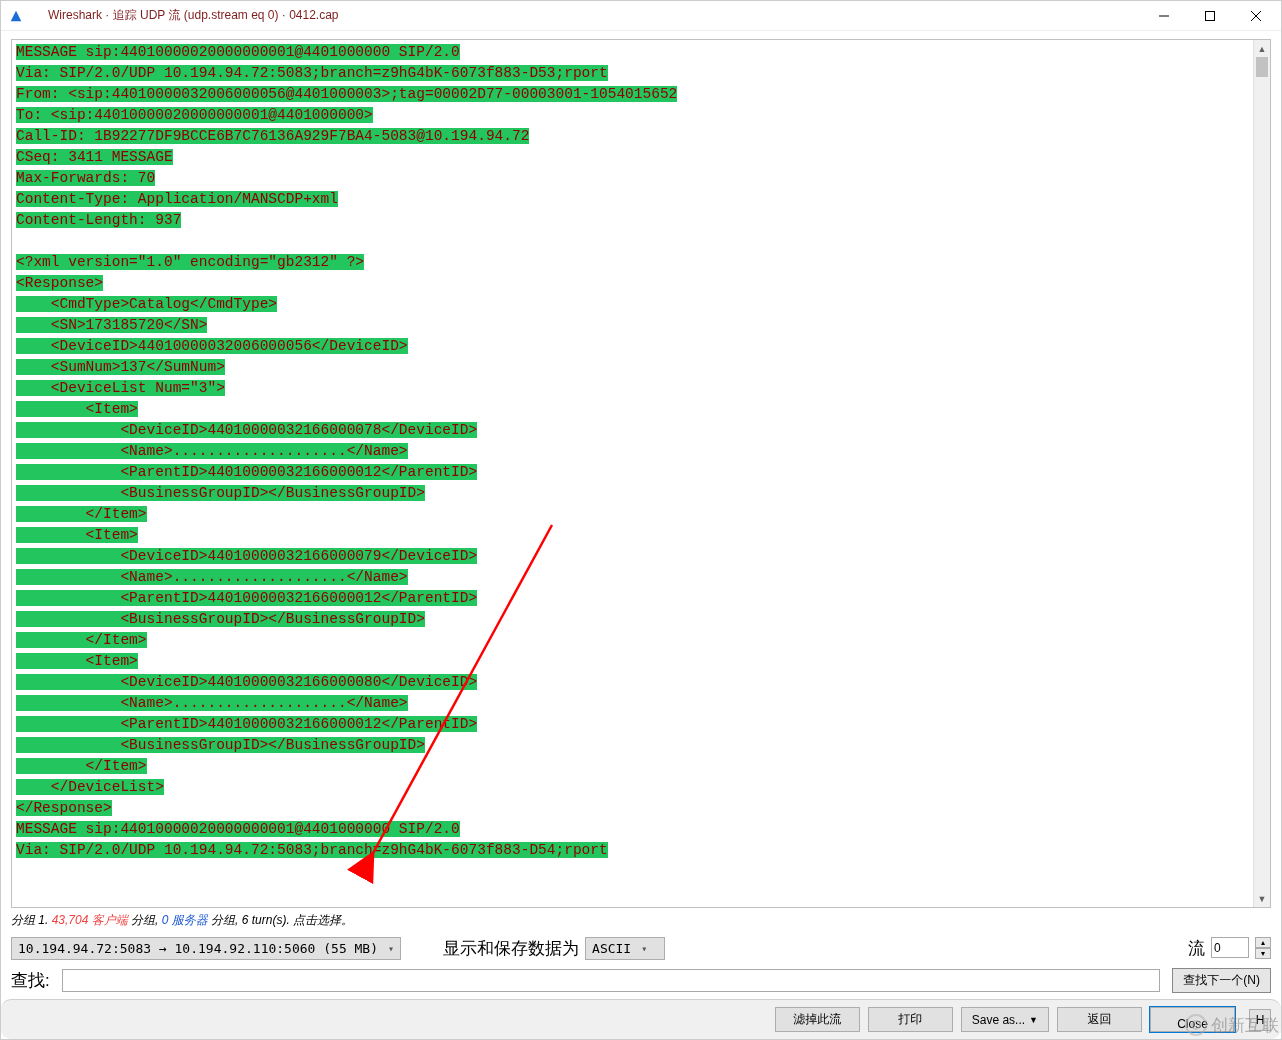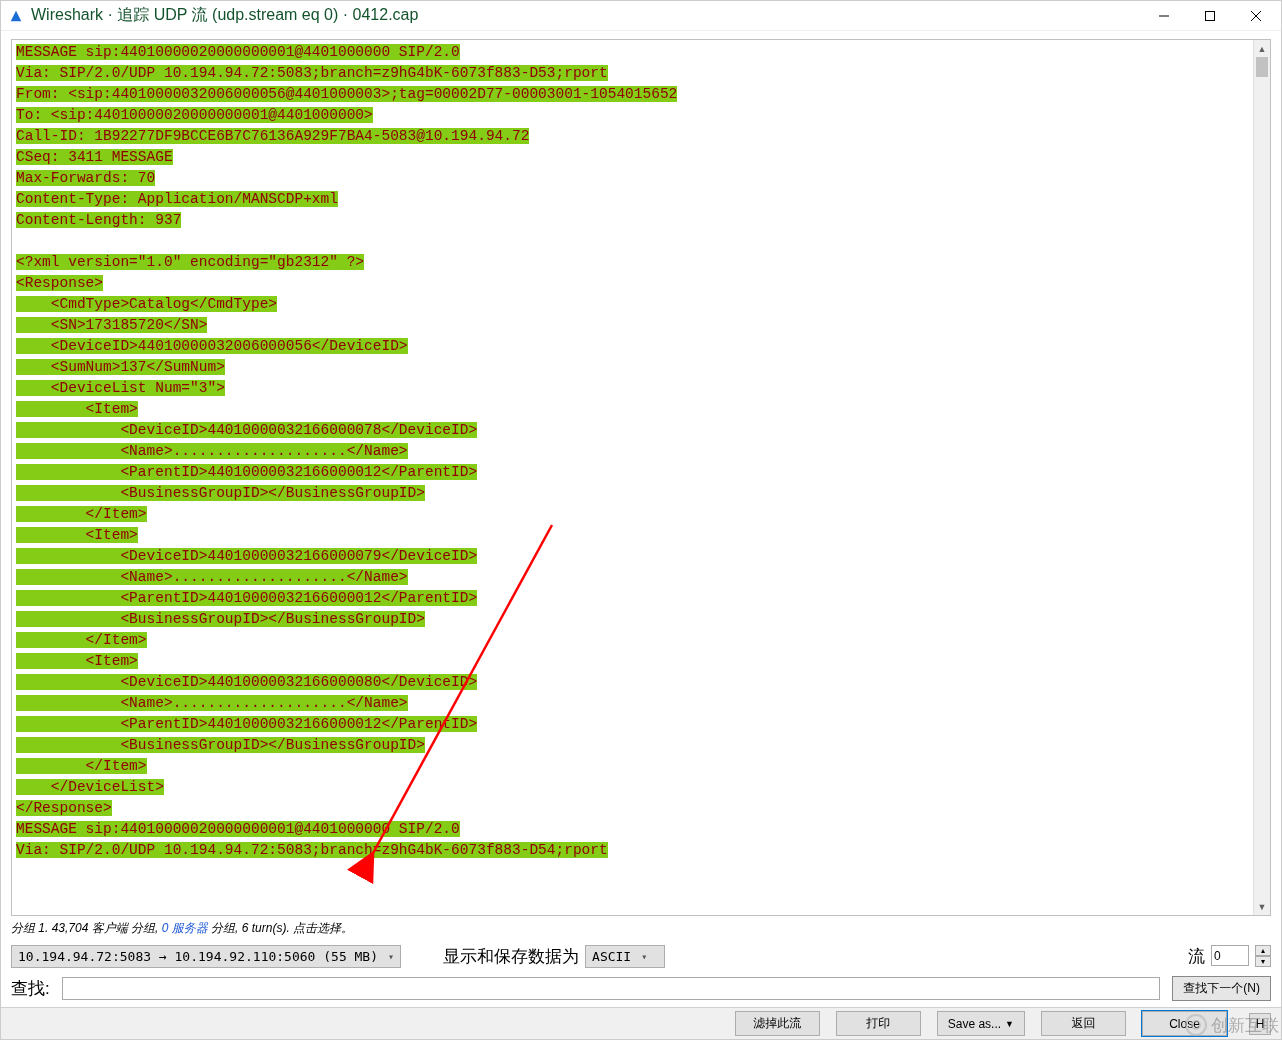--- a/index.html
+++ b/index.html
@@ -1,49 +1,49 @@
 <!DOCTYPE html>
 <html><head>
 <meta charset="utf-8">
 <style>
   * { box-sizing: border-box; }
   html, body { margin:0; padding:0; width:1282px; height:1040px; font-family:"Segoe UI","Microsoft YaHei",Arial,sans-serif; font-size:12px; background:#fff; }
   .window { width:1282px; height:1040px; display:flex; flex-direction:column; border:1px solid #ccc; }
   .titlebar { height:30px; background:#fff; display:flex; align-items:center; padding:0 2px 0 8px; border-bottom:1px solid #eee; }
   .titlebar .logo { width:14px; height:14px; margin-right:8px; }
-  .titlebar .title { flex:0 0 auto; font-size:16px; color:#14532d; }
+  .titlebar .title { flex:0 0 auto; font-size:12px; color:#7f1d1d;margin-left:17px; }
   .titlebar .spacer { flex:1; }
   .winbtn { width:46px; height:30px; display:flex; align-items:center; justify-content:center; color:#000; }
   .content-outer { flex:1; display:flex; flex-direction:column; padding:8px 10px 4px 10px; gap:4px; overflow:hidden; }
   .stream-box { flex:1; border:1px solid #c0c0c0; background:#fff; overflow:hidden; position:relative; display:flex; }
   .stream-text { flex:1; font-family:Consolas,"Courier New",monospace; font-size:14.5px; line-height:21px; padding:2px 4px 2px 4px; white-space:pre; overflow:hidden; }
-  .stream-text .hl { background:#84cc16; color:#900000; }
+  .stream-text .hl { background:#22c55e; color:#900000; }
   .scrollbar-v { width:17px; background:#f0f0f0; border-left:1px solid #e0e0e0; display:flex; flex-direction:column; }
   .scrollbar-v .arrow { height:17px; display:flex; align-items:center; justify-content:center; color:#606060; font-size:9px; }
   .scrollbar-v .track { flex:1; position:relative; }
   .scrollbar-v .thumb { position:absolute; top:0; left:2px; right:2px; height:20px; background:#c2c2c2; border-radius:0; }
   .status-line { font-style:italic; font-size:12px; padding:0 0 2px 0; color:#000; font-family:"Microsoft YaHei",sans-serif; }
   .status-line .blue { color:#1b57d6; }
-  .status-line .red { color:#000000; }
+  .status-line .red { color:#ef4444; }
   .row { display:flex; align-items:flex-start; gap:6px; }
   .row.controls { padding:2px 0; }
   select.combo, .combo-fake { font-family:Consolas,"Microsoft YaHei",monospace; font-size:13px; height:23px; border:1px solid #adadad; background:#e1e1e1; padding:0 4px; }
   .combo-fake { display:flex; align-items:center; gap:6px; padding:0 6px 0 6px; }
   .combo-fake .arr { font-size:10px; color:#555; margin-left:4px; }
   .lbl { font-size:17px; }
   .num-input { width:38px; height:21px; border:1px solid #aaa; font-size:12px; padding:1px 2px; }
   .spinbtns { display:flex; flex-direction:column; }
   .spinbtns .sp { width:16px; height:11px; font-size:8px; line-height:8px; border:1px solid #aaa; background:#e9e9e9; display:flex; align-items:center; justify-content:center; }
   .find-row { display:flex; align-items:center; gap:12px; padding:2px 0; }
   .find-input { flex:1; height:23px; border:1px solid #aaa; padding:2px 4px; font-size:12px; }
   .find-next-btn { height:25px; padding:0 10px; border:1px solid #888; background:#e6e6e6; font-size:12px; }
-  .button-bar { height:32px; border-top:1px solid #d0d0d0; background:#f0f0f0; display:flex; align-items:center; justify-content:flex-end; gap:16px; padding:6px 10px; position:relative; }
+  .button-bar { height:40px; border-top:1px solid #d0d0d0; background:#f0f0f0; display:flex; align-items:center; justify-content:flex-end; gap:8px; padding:6px 10px; position:relative;border-radius:10px; }
   .btn { min-width:85px; height:25px; border:1px solid #adadad; background:#e1e1e1; font-size:12px; display:flex; align-items:center; justify-content:center; padding:0 10px; }
   .btn .chev { font-size:9px; margin-left:4px; }
-  .btn.primary { outline:1px solid #0078d7; }
+  .btn.primary { outline:1px solid #0078d7;align-items:flex-end; }
   .help { width:22px; height:22px; border:1px solid #adadad; background:#e1e1e1; font-size:12px; display:flex; align-items:center; justify-content:center; margin-left:6px; }
   .watermark { position:absolute; right:2px; bottom:2px; opacity:.55; font-size:17px; color:#7a7a7a; display:flex; gap:4px; pointer-events:none; }
   .watermark .wmicon { width:22px; height:22px; border:2px solid #b0b0b0; border-radius:50%; position:relative; }
   .watermark .wmicon:before { content:""; position:absolute; left:4px; top:4px; right:4px; bottom:4px; border:2px solid #b0b0b0; border-radius:50%; }
   .red-arrow { position:absolute; pointer-events:none; }
   .red-arrow svg { overflow:visible; }
 </style>
 </head>
 <body>
 

